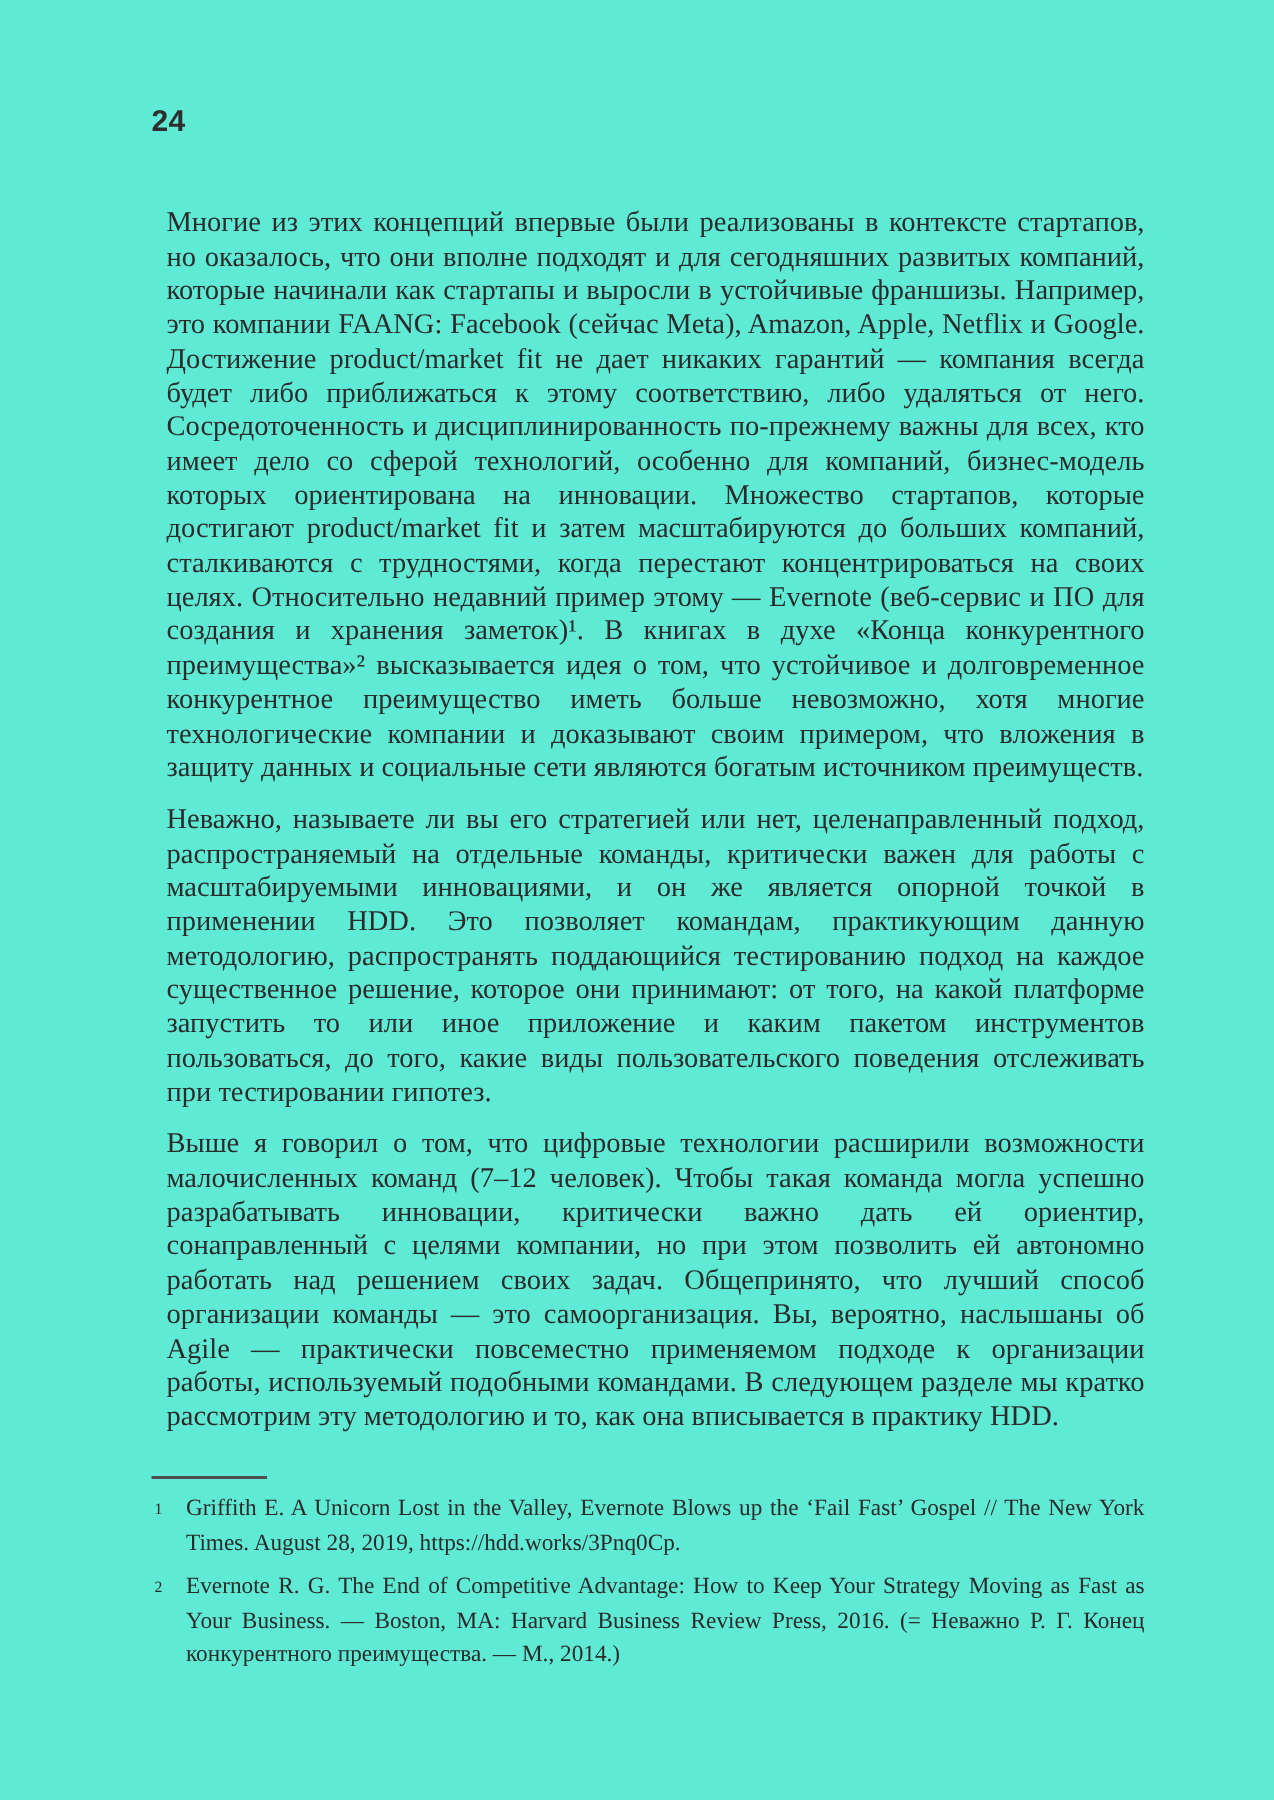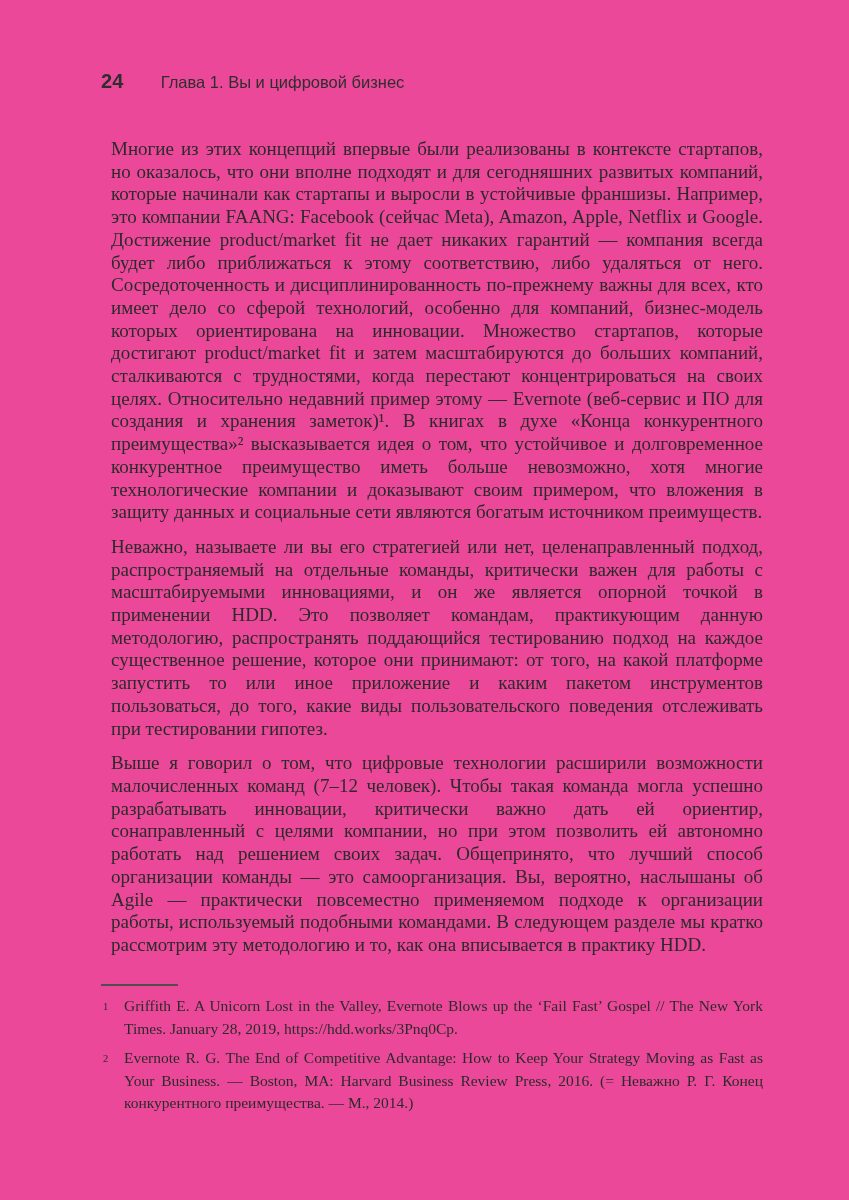--- a/index.html
+++ b/index.html
@@ -1,20 +1,20 @@
 <!DOCTYPE html>
 <html lang="ru"><head>
 <meta charset="utf-8">
 <style>
   html, body { margin: 0; padding: 0; background: #ffffff; }
   .page {
     position: relative;
     width: 849px;
     height: 1200px;
-    background: #ec4899;
+    background: #5eead4;
     overflow: hidden;
     font-family: "Liberation Serif", serif;
   }
   .running-head {
     position: absolute;
     left: 101px;
     top: 70px;
     display: flex;
     align-items: baseline;
     font-family: "Liberation Sans", sans-serif;
@@ -71,34 +71,33 @@
   }
   .italic { }
 </style>
 </head>
 <body>
 
 <div class="page">
 
   <header class="running-head">
     <span class="page-num">24</span>
-    <span class="chapter">Глава 1. Вы и цифровой бизнес</span>
   </header>
 
   <main class="body-text">
     <p>Многие из этих концепций впервые были реализованы в контексте стартапов, но оказалось, что они вполне подходят и для сегодняшних развитых компаний, которые начинали как стартапы и выросли в устойчивые франшизы. Например, это компании FAANG: Facebook (сейчас Meta), Amazon, Apple, Netflix и Google. Достижение product/market fit не дает никаких гарантий — компания всегда будет либо приближаться к этому соответствию, либо удаляться от него. Сосредоточенность и дисциплинированность по-прежнему важны для всех, кто имеет дело со сферой технологий, особенно для компаний, бизнес-модель которых ориентирована на инновации. Множество стартапов, которые достигают product/market fit и затем масштабируются до больших компаний, сталкиваются с трудностями, когда перестают концентрироваться на своих целях. Относительно недавний пример этому — Evernote (веб-сервис и ПО для создания и хранения заметок)¹. В книгах в духе «Конца конкурентного преимущества»² высказывается идея о том, что устойчивое и долговременное конкурентное преимущество иметь больше невозможно, хотя многие технологические компании и доказывают своим примером, что вложения в защиту данных и социальные сети являются богатым источником преимуществ.</p>
     <p>Неважно, называете ли вы его стратегией или нет, целенаправленный подход, распространяемый на отдельные команды, критически важен для работы с масштабируемыми инновациями, и он же является опорной точкой в применении HDD. Это позволяет командам, практикующим данную методологию, распространять поддающийся тестированию подход на каждое существенное решение, которое они принимают: от того, на какой платформе запустить то или иное приложение и каким пакетом инструментов пользоваться, до того, какие виды пользовательского поведения отслеживать при тестировании гипотез.</p>
     <p>Выше я говорил о том, что цифровые технологии расширили возможности малочисленных команд (7–12 человек). Чтобы такая команда могла успешно разрабатывать инновации, критически важно дать ей ориентир, сонаправленный с целями компании, но при этом позволить ей автономно работать над решением своих задач. Общепринято, что лучший способ организации команды — это самоорганизация. Вы, вероятно, наслышаны об Agile — практически повсеместно применяемом подходе к организации работы, используемый подобными командами. В следующем разделе мы кратко рассмотрим эту методологию и то, как она вписывается в практику HDD.</p>
   </main>
 
   <footer class="footnotes">
     <div class="fn-rule"></div>
 
     <div class="footnote">
-      <span class="fn-marker">1</span><span class="italic">Griffith E.</span><span> A Unicorn Lost in the Valley, Evernote Blows up the ‘Fail Fast’ Gospel // The New York Times. January 28, 2019, https://hdd.works/3Pnq0Cp.</span>
+      <span class="fn-marker">1</span><span class="italic">Griffith E.</span><span> A Unicorn Lost in the Valley, Evernote Blows up the ‘Fail Fast’ Gospel // The New York Times. August 28, 2019, https://hdd.works/3Pnq0Cp.</span>
     </div>
 
     <div class="footnote">
       <span class="fn-marker">2</span><span class="italic">Evernote R. G.</span><span> The End of Competitive Advantage: How to Keep Your Strategy Moving as Fast as Your Business. — Boston, MA: Harvard Business Review Press, 2016. (= </span><span class="italic">Неважно Р. Г.</span><span> Конец конкурентного преимущества. — М., 2014.)</span>
     </div>
   </footer>
 
 </div>
 
 </body></html>

